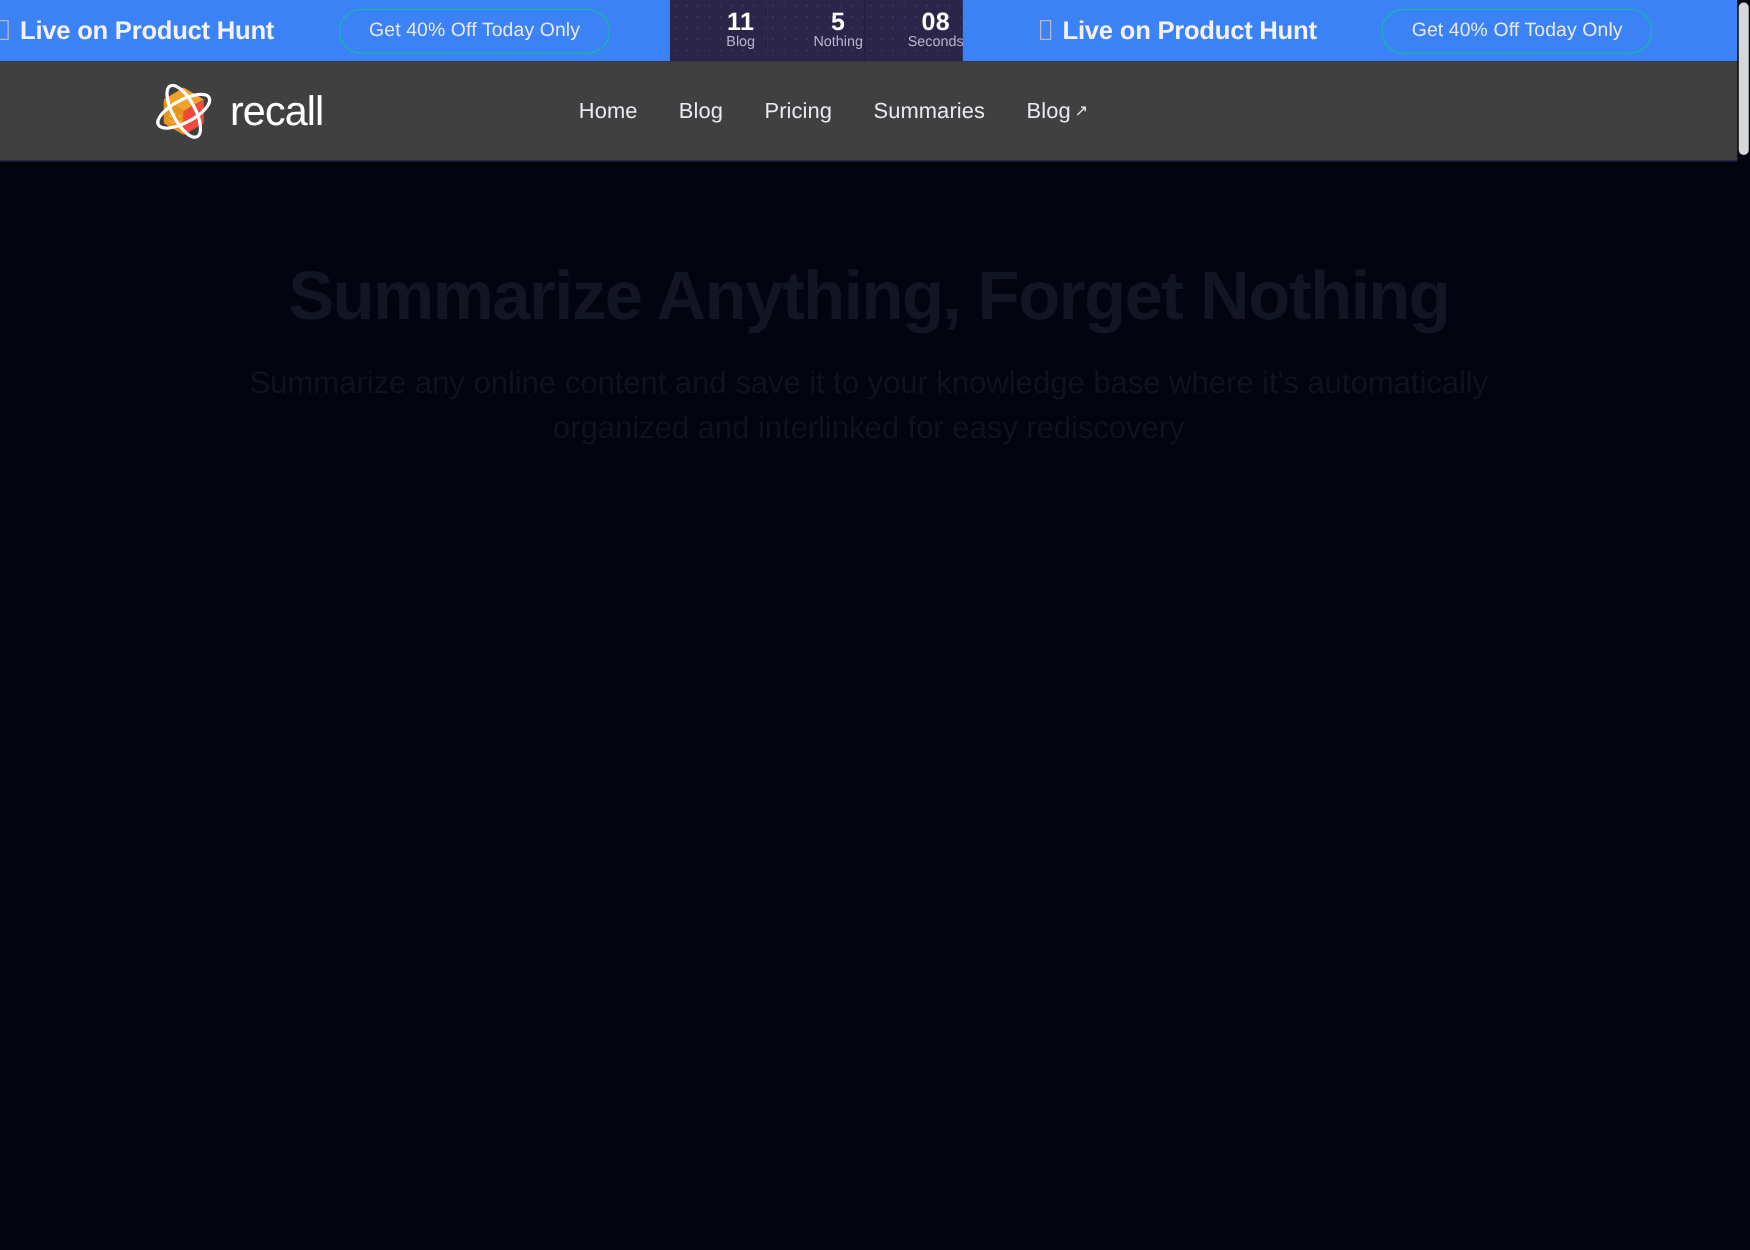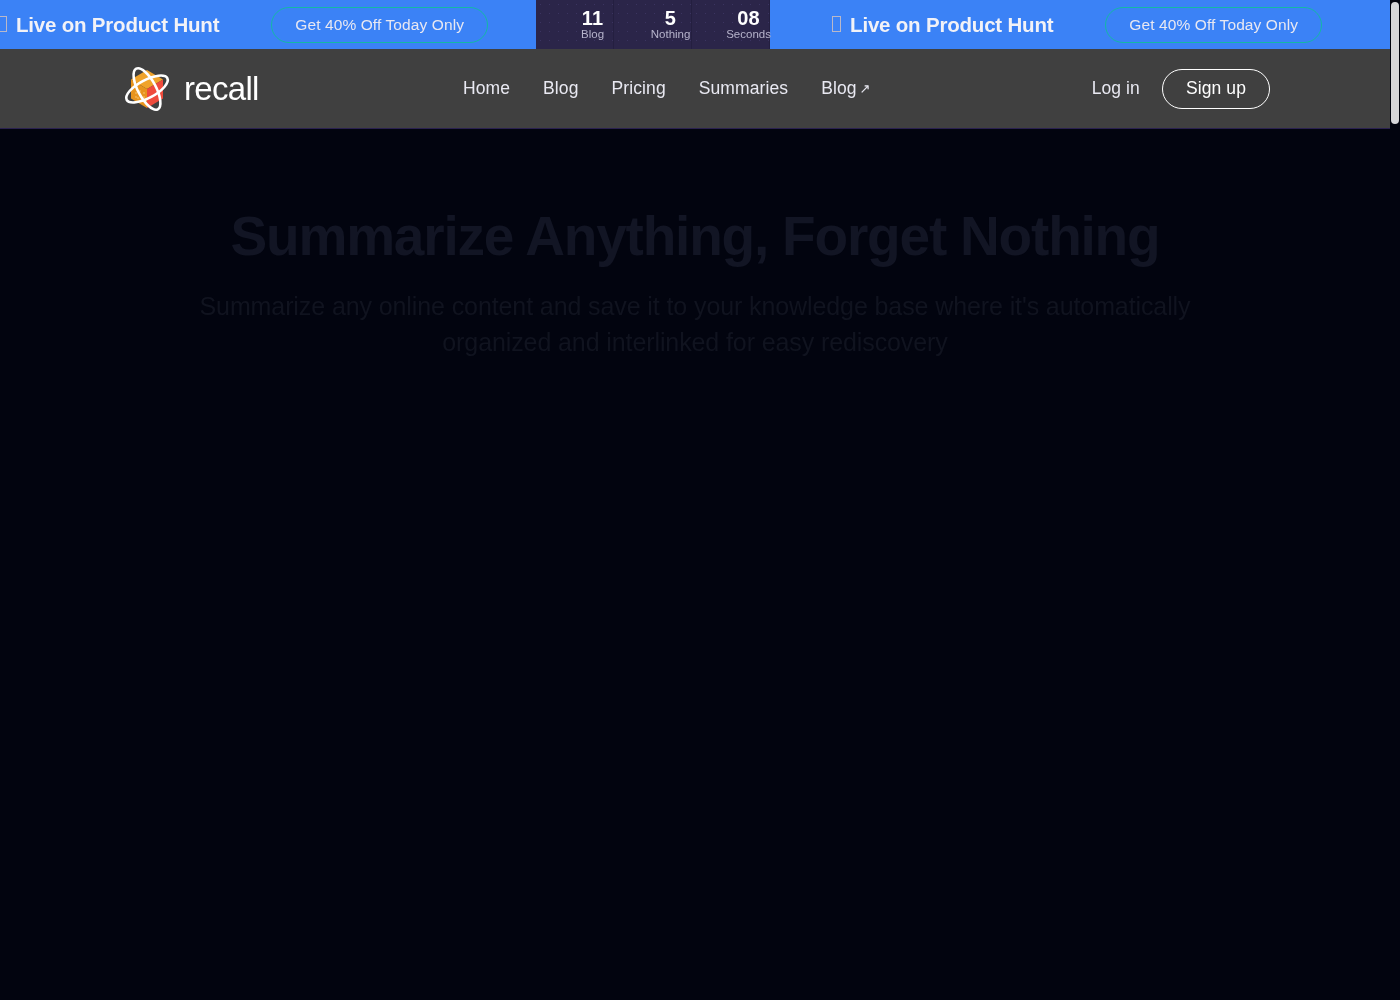--- a/index.html
+++ b/index.html
@@ -329,24 +329,20 @@
   </a>
 
   <nav class="main-nav">
     <a class="nav-link" href="#"><span>Home</span></a>
     <a class="nav-link" href="#"><span>Blog</span></a>
     <a class="nav-link" href="#"><span>Pricing</span></a>
     <a class="nav-link" href="#"><span>Summaries</span></a>
     <a class="nav-link" href="#"><span>Blog</span><span class="ext">↗</span></a>
   </nav>
 
-  <div class="auth-group">
-    <a class="login-link" href="#">Log in</a>
-    <button class="signup-btn">Sign up</button>
-  </div>
 </header>
 
 <section class="hero">
   <h1 class="hero-title">Summarize Anything, Forget Nothing</h1>
   <p class="hero-sub">Summarize any online content and save it to your knowledge base where it's automatically organized and interlinked for easy rediscovery</p>
 </section>
 
 <div class="scrollbar-track">
   <div class="scrollbar-thumb"></div>
 </div>

